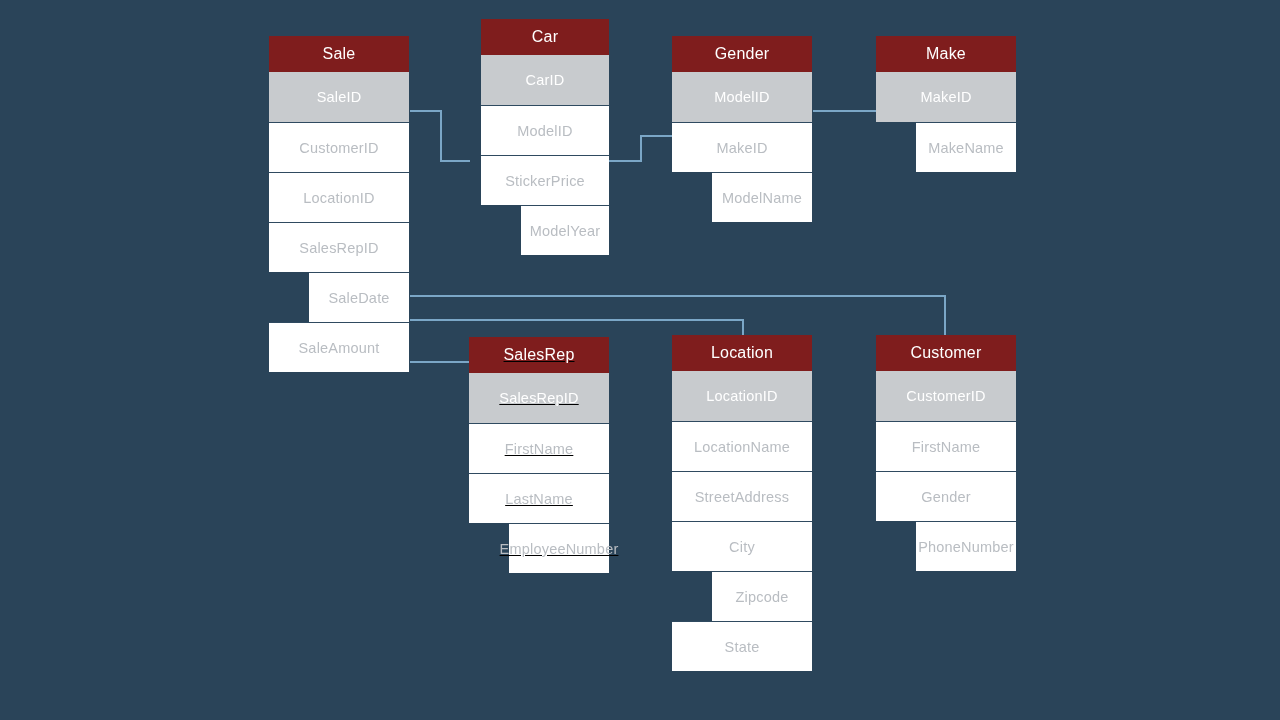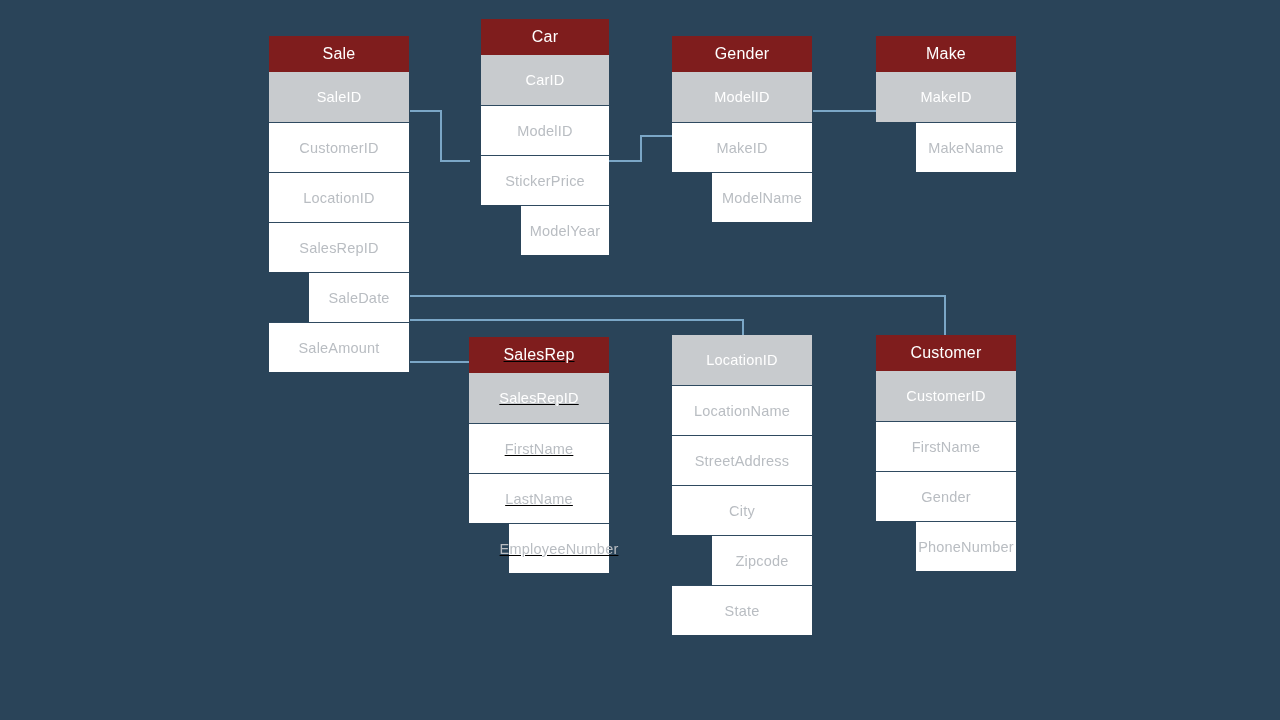--- a/index.html
+++ b/index.html
@@ -109,20 +109,21 @@
         <div class="field last">MakeName</div>
       </div>
       <div class="entity" style="left: 469px; top: 337px; text-decoration: underline;">
         <div class="entity-header">SalesRep</div>
         <div class="field pk">SalesRepID</div>
         <div class="field">FirstName</div>
         <div class="field">LastName</div>
         <div class="field last">EmployeeNumber</div>
       </div>
       <div class="entity" style="left: 672px; top: 335px;">
+        <div class="entity-header">Location</div>
         <div class="field pk">LocationID</div>
         <div class="field">LocationName</div>
         <div class="field">StreetAddress</div>
         <div class="field">City</div>
         <div class="field last">Zipcode</div>
         <div class="field">State</div>
       </div>
       <div class="entity" style="left: 876px; top: 335px;">
         <div class="entity-header">Customer</div>
         <div class="field pk">CustomerID</div>

